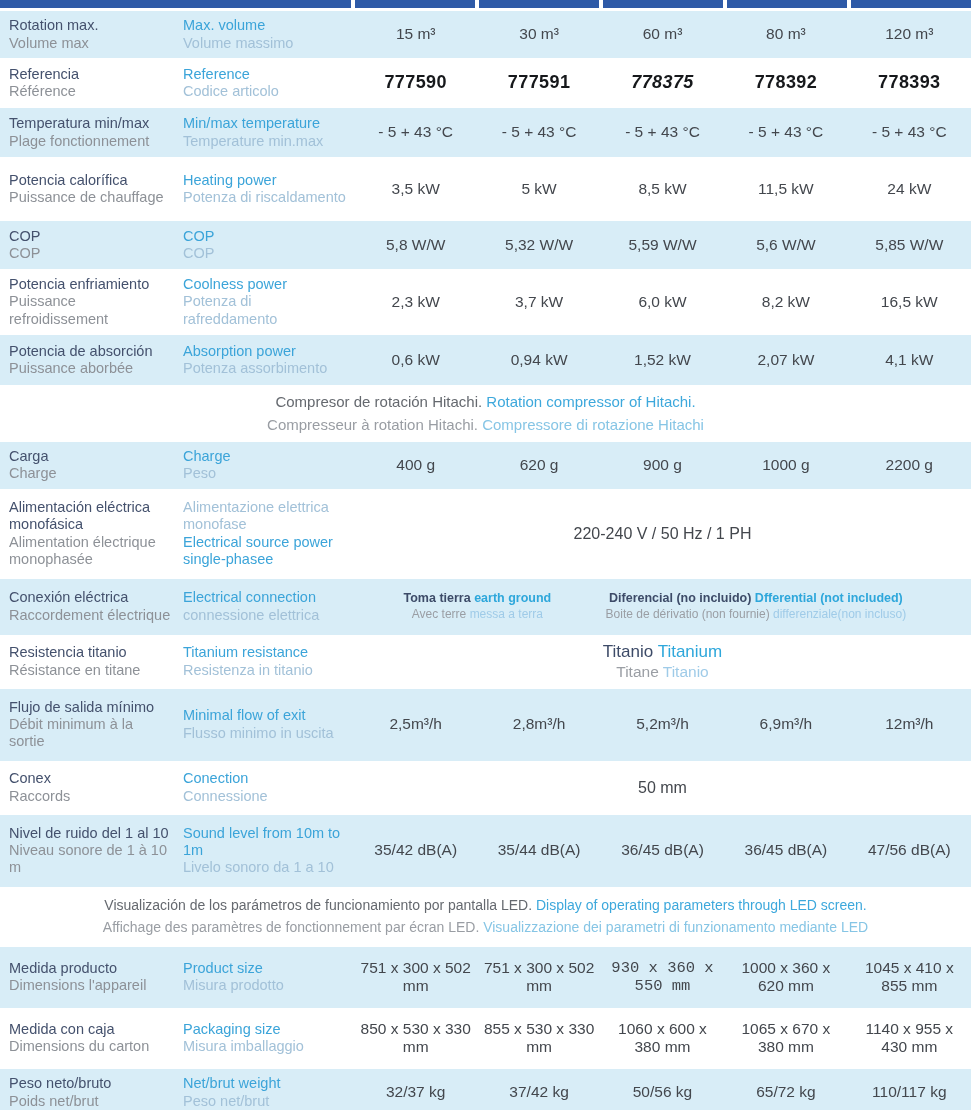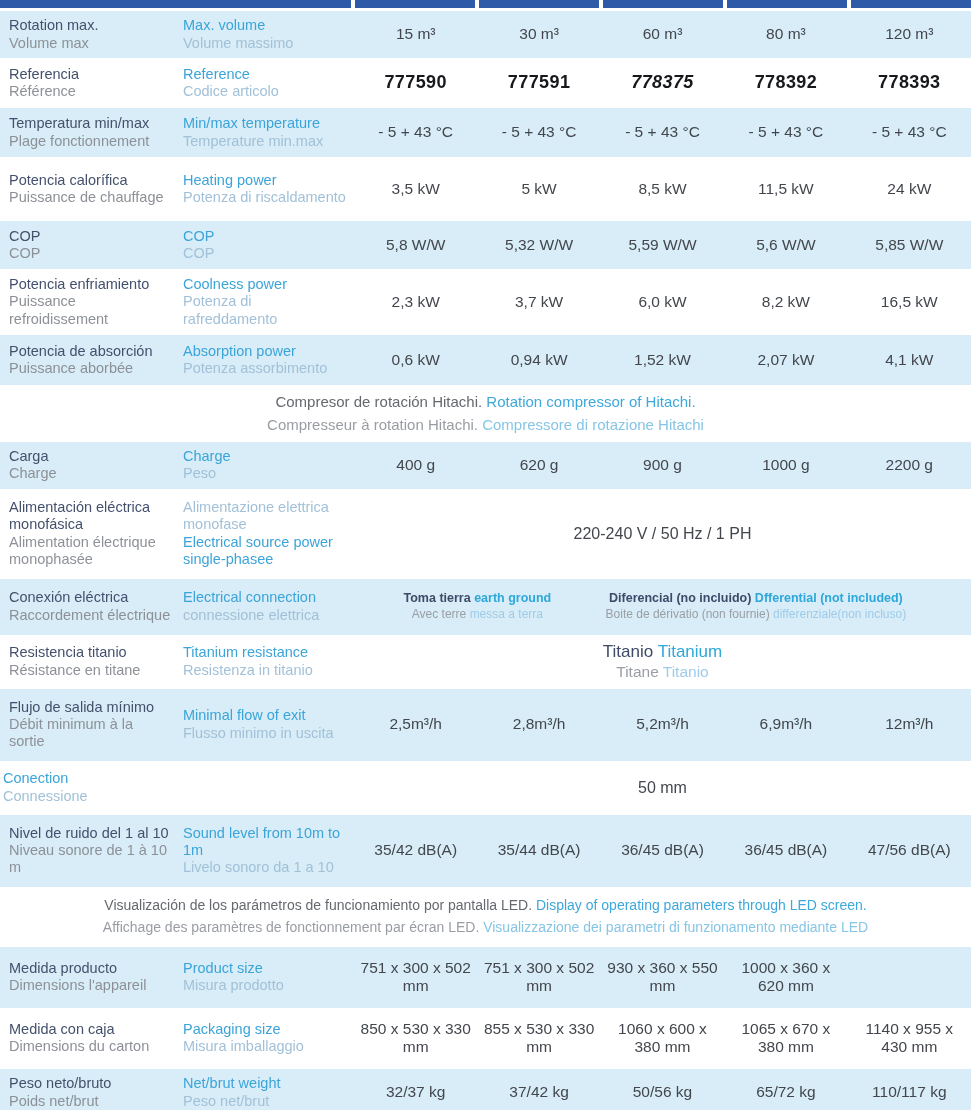--- a/index.html
+++ b/index.html
@@ -274,20 +274,24 @@
           <span class="lbl lbl-en-1">Minimal flow of exit</span>
           <span class="lbl lbl-en-2">Flusso minimo in uscita</span>
         </div>
         <div class="cell cell-value" style="grid-column: 3;">2,5m³/h</div>
         <div class="cell cell-value" style="grid-column: 4;">2,8m³/h</div>
         <div class="cell cell-value" style="grid-column: 5;">5,2m³/h</div>
         <div class="cell cell-value" style="grid-column: 6;">6,9m³/h</div>
         <div class="cell cell-value" style="grid-column: 7;">12m³/h</div>
       </div>
       <div class="row row-white type-span">
+        <div class="cell cell-label-es">
+          <span class="lbl lbl-es-1">Conex</span>
+          <span class="lbl lbl-es-2">Raccords</span>
+        </div>
         <div class="cell cell-label-en">
           <span class="lbl lbl-en-1">Conection</span>
           <span class="lbl lbl-en-2">Connessione</span>
         </div>
         <div class="cell cell-span">
           <span class="line"><span class="seg seg-value">50 mm</span></span>
         </div>
       </div>
       <div class="row row-blue type-spec">
         <div class="cell cell-label-es">
@@ -314,22 +318,23 @@
         <div class="cell cell-label-es">
           <span class="lbl lbl-es-1">Medida producto</span>
           <span class="lbl lbl-es-2">Dimensions l'appareil</span>
         </div>
         <div class="cell cell-label-en">
           <span class="lbl lbl-en-1">Product size</span>
           <span class="lbl lbl-en-2">Misura prodotto</span>
         </div>
         <div class="cell cell-value" style="grid-column: 3;">751 x 300 x 502 mm</div>
         <div class="cell cell-value" style="grid-column: 4;">751 x 300 x 502 mm</div>
-        <div class="cell cell-value" style="grid-column: 5;">930 x 360 x 550 mm</div>
+        <div class="cell cell-value" style="grid-column: 5; font-family: Liberation Mono, monospace;">930 x 360 x 550 mm</div>
         <div class="cell cell-value" style="grid-column: 6;">1000 x 360 x 620 mm</div>
+        <div class="cell cell-value" style="grid-column: 7;">1045 x 410 x 855 mm</div>
       </div>
       <div class="row row-white type-spec">
         <div class="cell cell-label-es">
           <span class="lbl lbl-es-1">Medida con caja</span>
           <span class="lbl lbl-es-2">Dimensions du carton</span>
         </div>
         <div class="cell cell-label-en">
           <span class="lbl lbl-en-1">Packaging size</span>
           <span class="lbl lbl-en-2">Misura imballaggio</span>
         </div>

